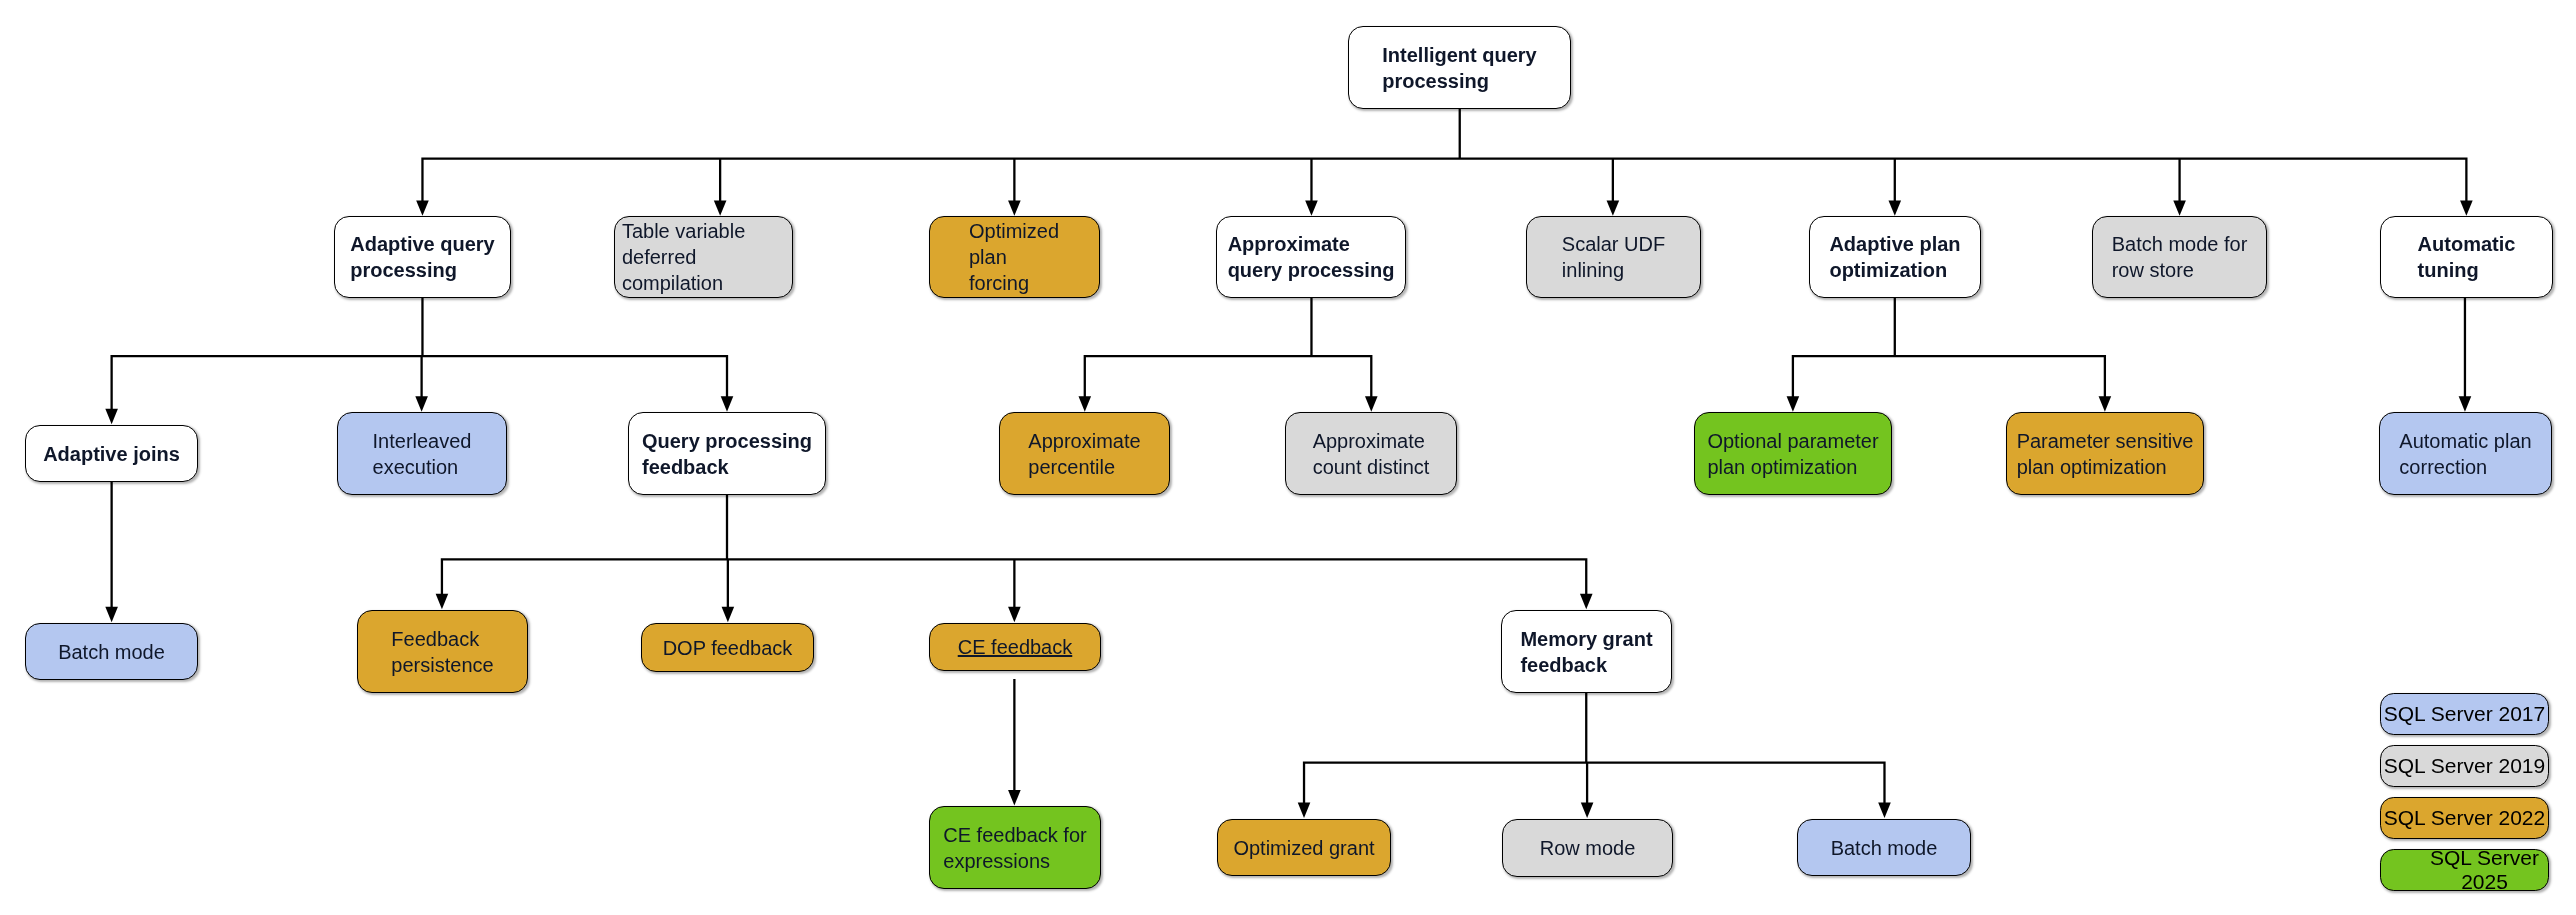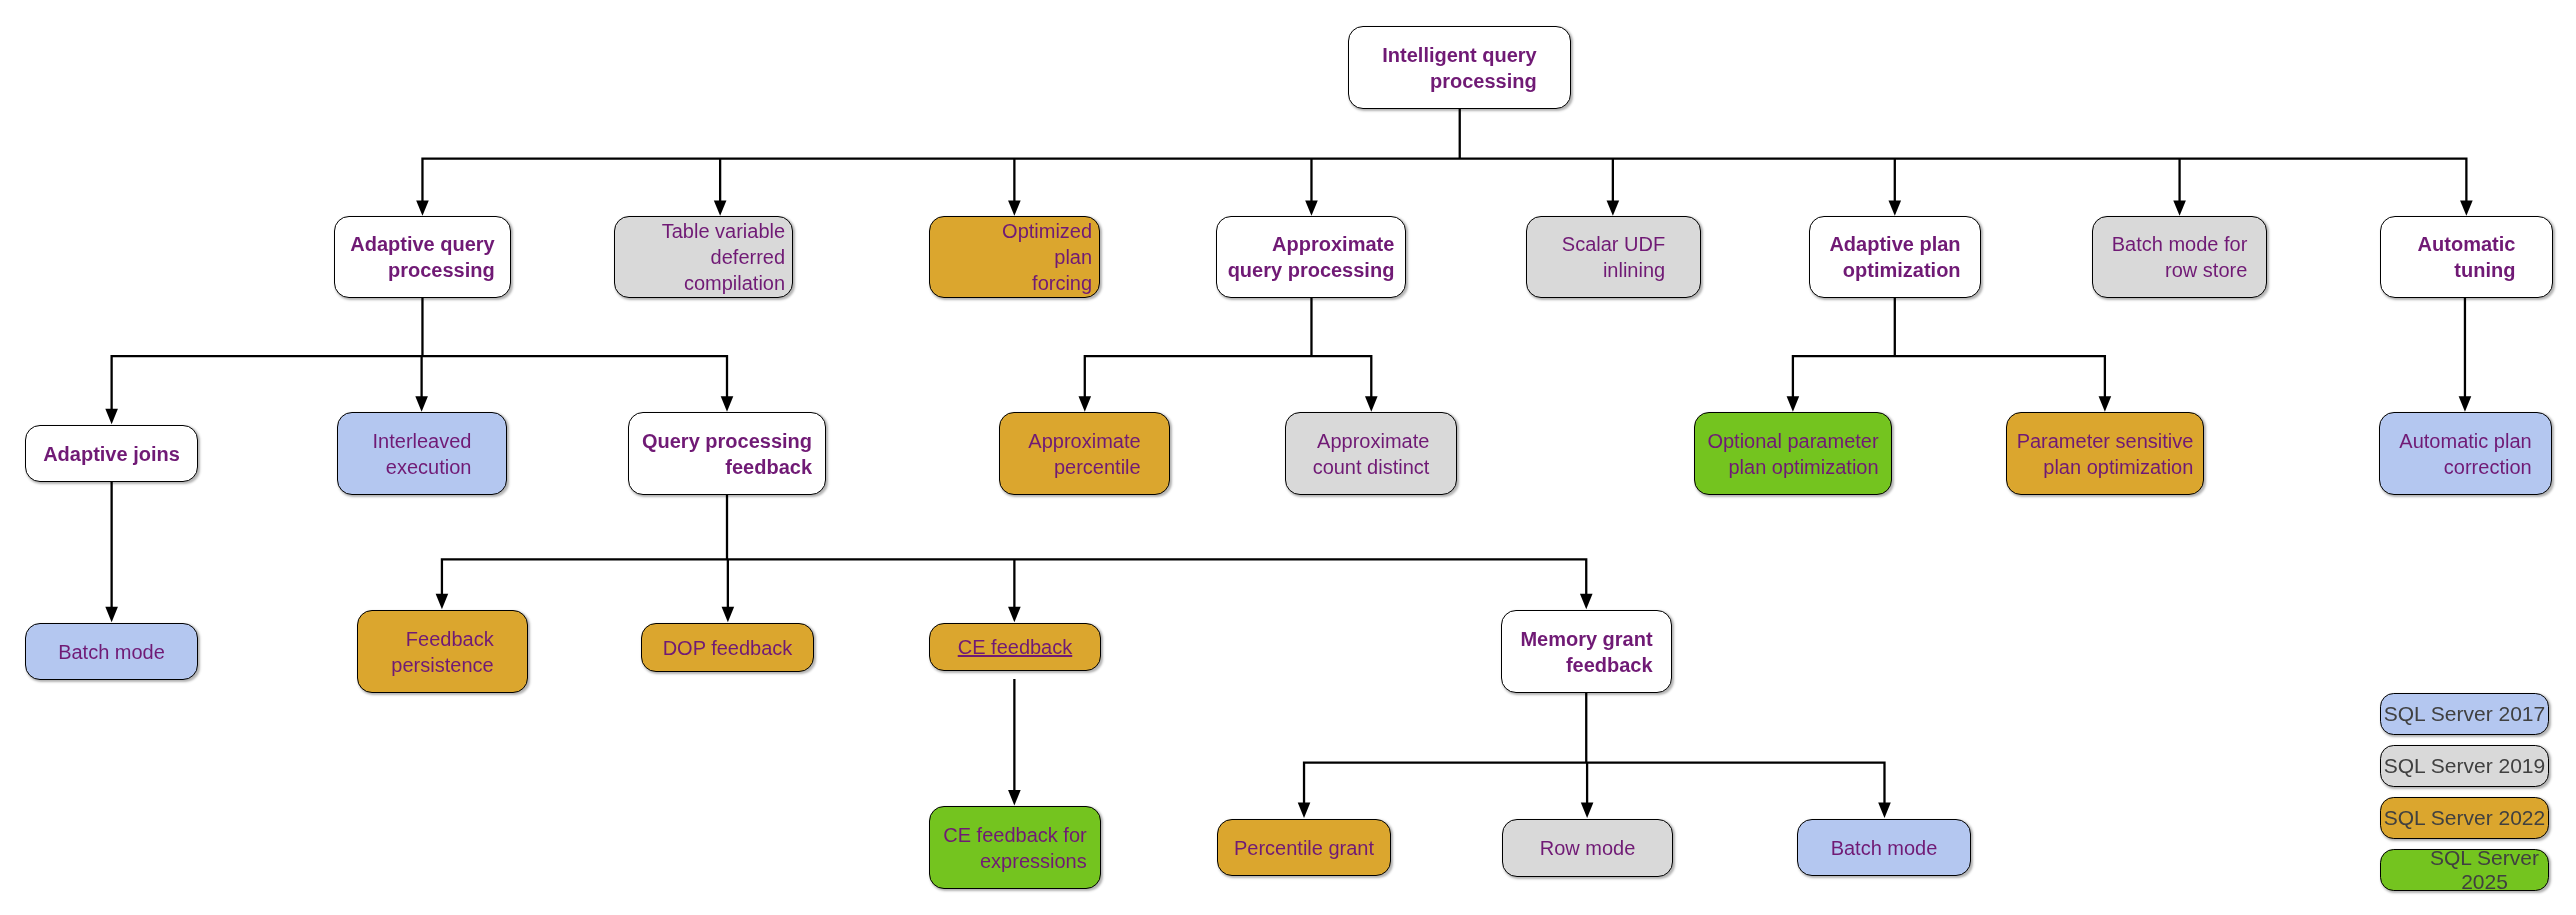--- a/index.html
+++ b/index.html
@@ -17,40 +17,40 @@
     width: 2576px; height: 916px;
   }
   .node {
     position: absolute;
     box-sizing: border-box;
     border: 1.7px solid #000000;
     border-radius: 15px;
     display: flex;
     align-items: center;
     justify-content: center;
-    text-align: right;
+    text-align: left;
     white-space: pre-line;
     font-size: 20px;
     line-height: 1.3;
-    color: #701a75;
+    color: #0f172a;
     padding: 2.3px 6.9px;
     box-shadow: 1.1px 1.7px 2.3px rgba(0,0,0,0.30);
   }
   .node.bold { font-weight: bold; }
   .legend-item {
     position: absolute;
     box-sizing: border-box;
     border: 1.7px solid #000000;
     border-radius: 13.7px;
     display: flex;
     align-items: center;
     justify-content: center;
     text-align: center;
     font-size: 21px;
-    color: #404040;
+    color: #000000;
     box-shadow: 1.1px 1.7px 2.3px rgba(0,0,0,0.30);
   }
 </style>
 </head>
 <body>
 
 <div id="canvas">
   <svg id="edges" xmlns="http://www.w3.org/2000/svg" viewBox="0 0 4500 1600">
       <path d="M2550 190 L2550 277 M738 277 L4308.5 277 M738 277 L738 356 M738 354 L738 354 M1258 277 L1258 356 M1258 354 L1258 354 M1772 277 L1772 356 M1772 354 L1772 354 M2291 277 L2291 356 M2291 354 L2291 354 M2817.5 277 L2817.5 356 M2817.5 354 L2817.5 354 M3310 277 L3310 356 M3310 354 L3310 354 M3807.5 277 L3807.5 356 M3807.5 354 L3807.5 354 M4308.5 277 L4308.5 356 M4308.5 354 L4308.5 354 M738 522 L738 622 M195 622 L1270 622 M195 622 L195 720 M195 718 L195 718 M736.5 622 L736.5 698 M736.5 696 L736.5 696 M1270 622 L1270 698 M1270 696 L1270 696 M2291 522 L2291 622 M1895 622 L2395.5 622 M1895 622 L1895 698 M1895 696 L1895 696 M2395.5 622 L2395.5 698 M2395.5 696 L2395.5 696 M3310 522 L3310 622 M3132 622 L3677 622 M3132 622 L3132 698 M3132 696 L3132 696 M3677 622 L3677 698 M3677 696 L3677 696 M4306 522 L4306 698 M4306 696 L4306 696 M195 842 L195 1066 M195 1064 L195 1064 M1270 865 L1270 977 M772 977 L2771 977 M772 977 L772 1043 M772 1041 L772 1041 M1271.5 977 L1271.5 1066 M1271.5 1064 L1271.5 1064 M1772 977 L1772 1066 M1772 1064 L1772 1064 M2771 977 L2771 1043 M2771 1041 L2771 1041 M1772 1188 L1772 1386 M1772 1384 L1772 1384 M2771 1210 L2771 1332 M2278 1332 L3292 1332 M2278 1332 L2278 1408 M2278 1406 L2278 1406 M2772.5 1332 L2772.5 1408 M2772.5 1406 L2772.5 1406 M3292 1332 L3292 1408 M3292 1406 L3292 1406" fill="none" stroke="#000000" stroke-width="4" stroke-linecap="square"></path>
       <polygon points="727,350 749,350 738,377" fill="#000000"></polygon>
@@ -115,21 +115,21 @@
 correction</div>
       <div class="node" style="left: 25px; top: 623px; width: 173px; height: 57px; background: rgb(180, 199, 240);">Batch mode</div>
       <div class="node" style="left: 357px; top: 610px; width: 171px; height: 83px; background: rgb(219, 166, 46);">Feedback
 persistence</div>
       <div class="node" style="left: 641px; top: 623px; width: 173px; height: 49px; background: rgb(219, 166, 46);">DOP feedback</div>
       <div class="node" style="left: 929px; top: 623px; width: 172px; height: 48px; background: rgb(219, 166, 46); text-decoration: underline;">CE feedback</div>
       <div class="node bold" style="left: 1501px; top: 610px; width: 171px; height: 83px; background: rgb(255, 255, 255);">Memory grant
 feedback</div>
       <div class="node" style="left: 929px; top: 806px; width: 172px; height: 83px; background: rgb(116, 196, 31);">CE feedback for
 expressions</div>
-      <div class="node" style="left: 1217px; top: 819px; width: 174px; height: 57px; background: rgb(219, 166, 46);">Percentile grant</div>
+      <div class="node" style="left: 1217px; top: 819px; width: 174px; height: 57px; background: rgb(219, 166, 46);">Optimized grant</div>
       <div class="node" style="left: 1502px; top: 819px; width: 171px; height: 58px; background: rgb(217, 217, 217);">Row mode</div>
       <div class="node" style="left: 1797px; top: 819px; width: 174px; height: 57px; background: rgb(180, 199, 240);">Batch mode</div>
     </div>
   <div id="legend">
       <div class="legend-item" style="left: 2380px; top: 693px; width: 169px; height: 42px; background: rgb(180, 199, 240);">SQL Server 2017</div>
       <div class="legend-item" style="left: 2380px; top: 745px; width: 169px; height: 42px; background: rgb(217, 217, 217);">SQL Server 2019</div>
       <div class="legend-item" style="left: 2380px; top: 797px; width: 169px; height: 42px; background: rgb(219, 166, 46);">SQL Server 2022</div>
       <div class="legend-item" style="left: 2380px; top: 849px; width: 169px; height: 42px; background: rgb(116, 196, 31); padding-left: 40px;">SQL Server 2025</div>
     </div>
 </div>

